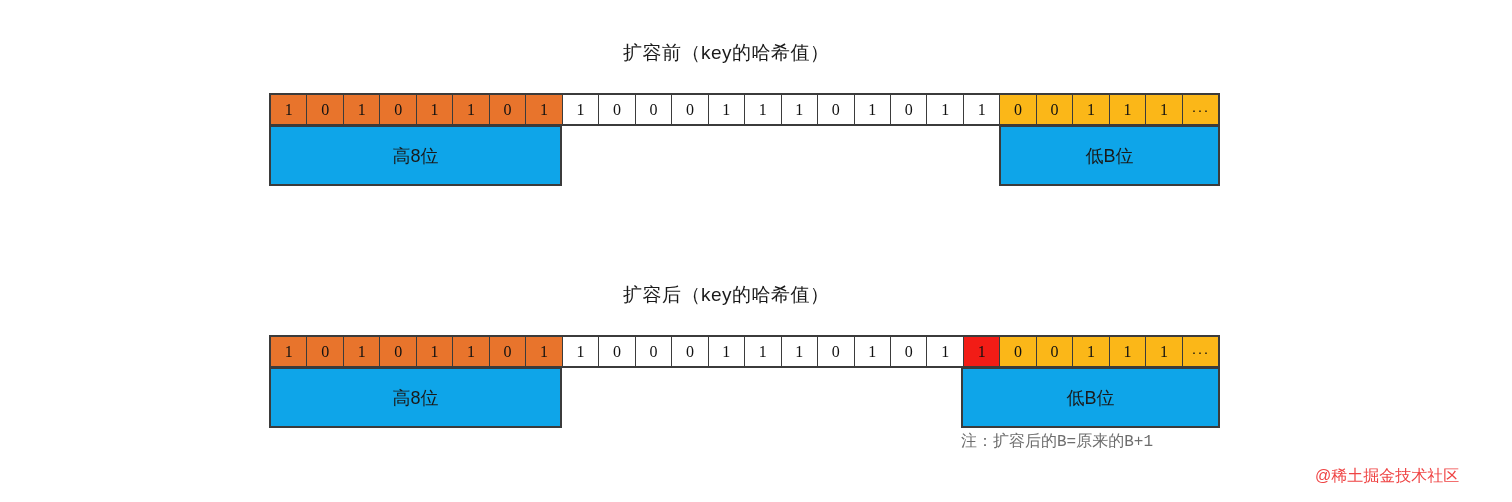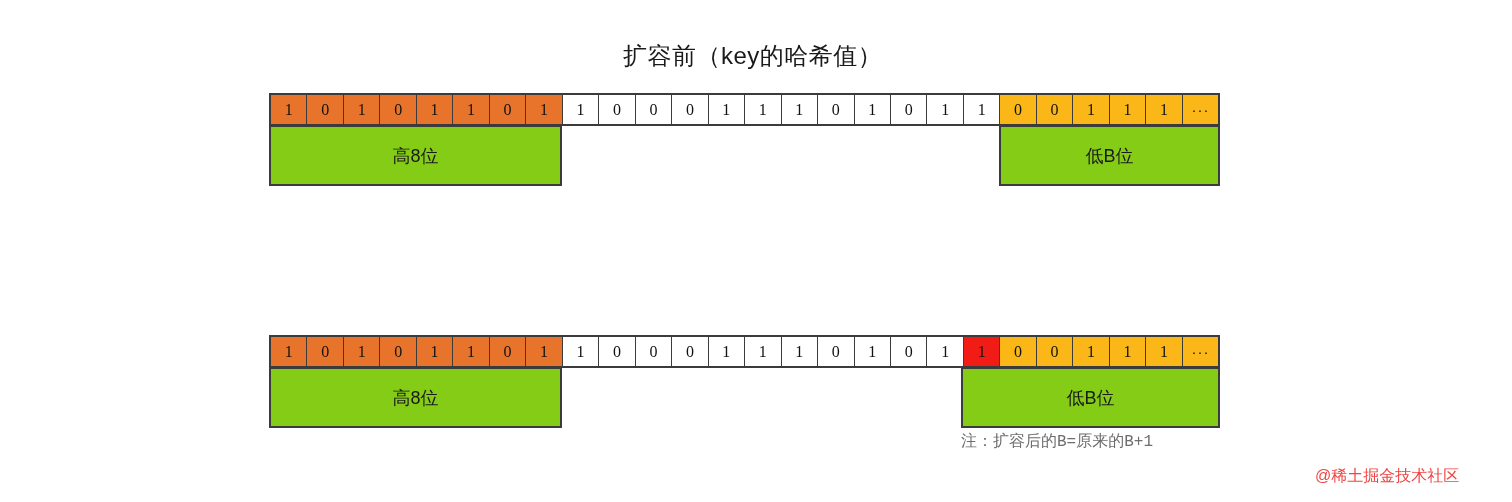--- a/index.html
+++ b/index.html
@@ -17,21 +17,21 @@
   .canvas {
     position: absolute;
     left: 0; top: 0;
     width: 1512px;
     height: 502px;
   }
 
   
   .title {
     position: absolute;
-    font-size: 24px;
+    font-size: 19px;
     color: #1a1a1a;
     letter-spacing: 0.5px;
     white-space: nowrap;
     font-family: "Liberation Sans", "DejaVu Sans", sans-serif;
   }
   #title-before { left: 623px; top: 40px; }
   #title-after  { left: 623px; top: 282px; }
 
   
   .strip {
@@ -66,21 +66,21 @@
     font-size: 15px;
     letter-spacing: 1px;
     font-family: "Liberation Sans", "DejaVu Sans", sans-serif;
   }
 
   
   .labelbox {
     position: absolute;
     border: 2px solid #3b3b3b;
     box-sizing: border-box;
-    background: #84cc16;
+    background: #0ea5e9;
     display: flex;
     align-items: center;
     justify-content: center;
     font-size: 18px;
     color: #1a1a1a;
     height: 61px;
     font-family: "Liberation Sans", "DejaVu Sans", sans-serif;
   }
   #label-high-before { left: 269px; top: 125px; width: 293px; }
   #label-low-before  { left: 999px; top: 125px; width: 221px; }
@@ -142,20 +142,21 @@
       <div class="cell low">1</div>
       <div class="cell low">1</div>
       <div class="cell low">1</div>
       <div class="cell low ellipsis">···</div>
     </div>
 
   <div class="labelbox" id="label-high-before">高8位</div>
 
   <div class="labelbox" id="label-low-before">低B位</div>
 
+  <div class="title" id="title-after">扩容后（key的哈希值）</div>
 
   <div class="strip" id="strip-after">
       <div class="cell high">1</div>
       <div class="cell high">0</div>
       <div class="cell high">1</div>
       <div class="cell high">0</div>
       <div class="cell high">1</div>
       <div class="cell high">1</div>
       <div class="cell high">0</div>
       <div class="cell high">1</div>

